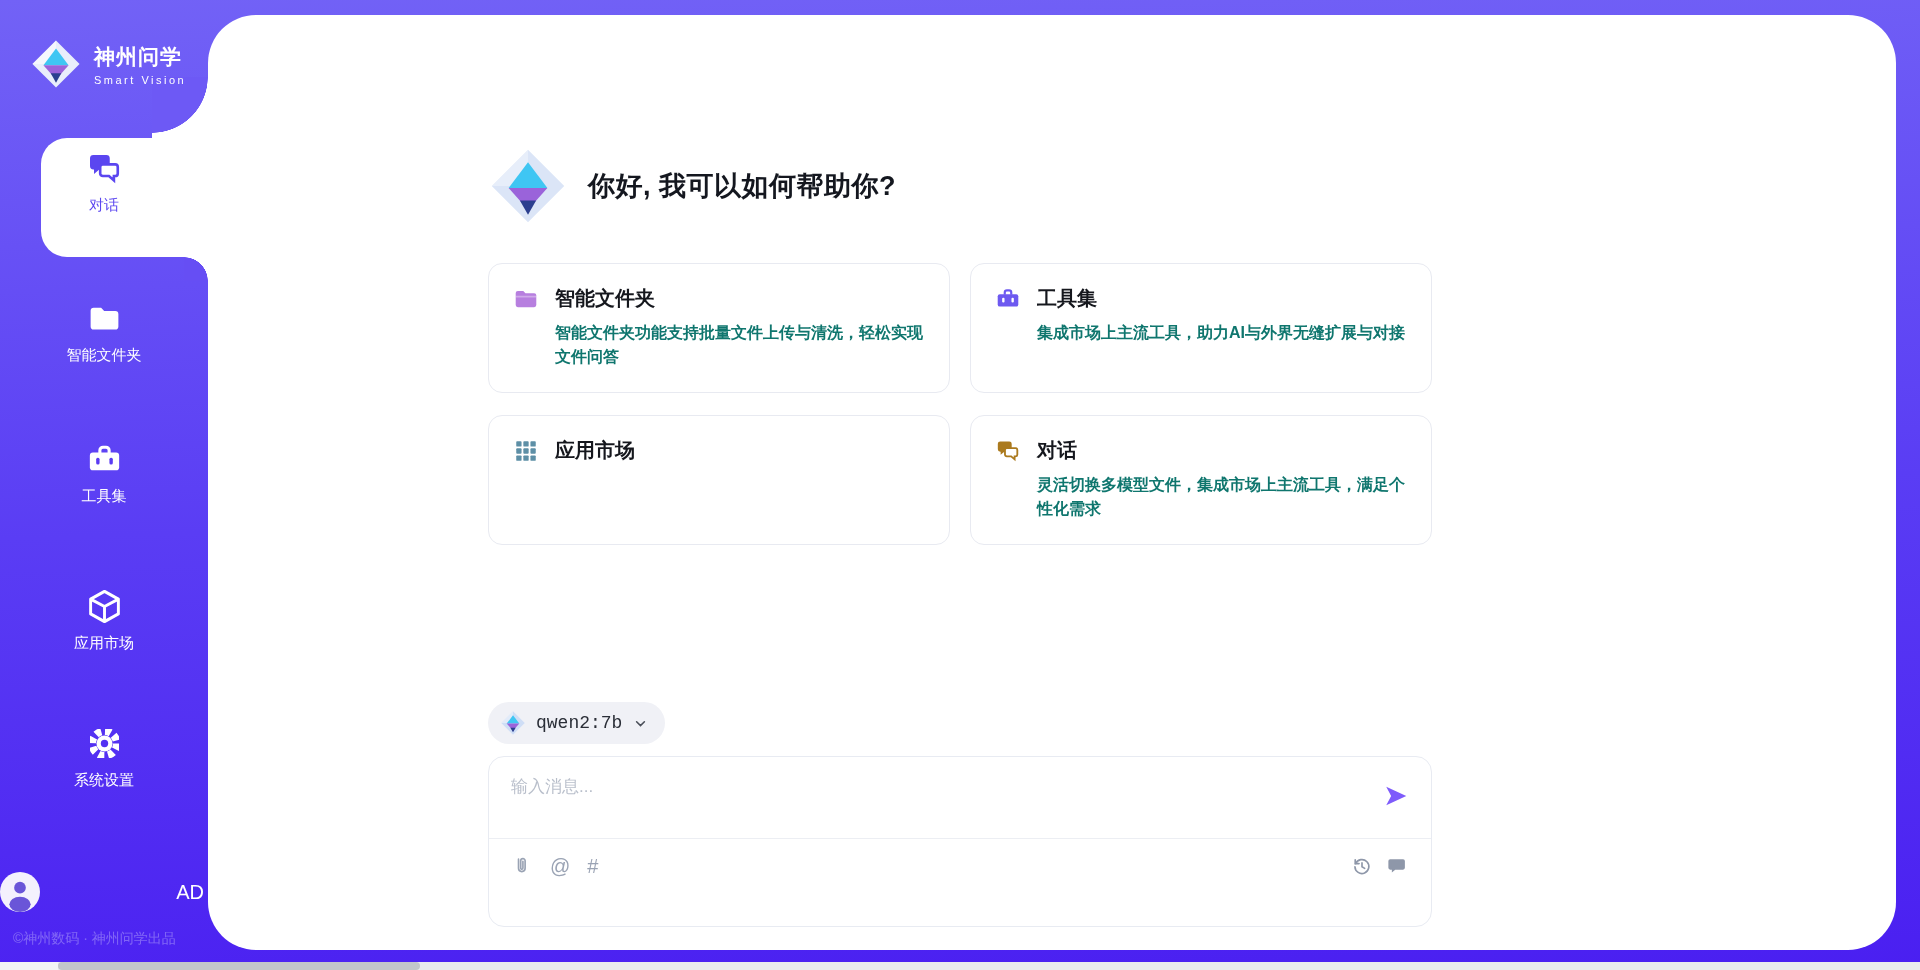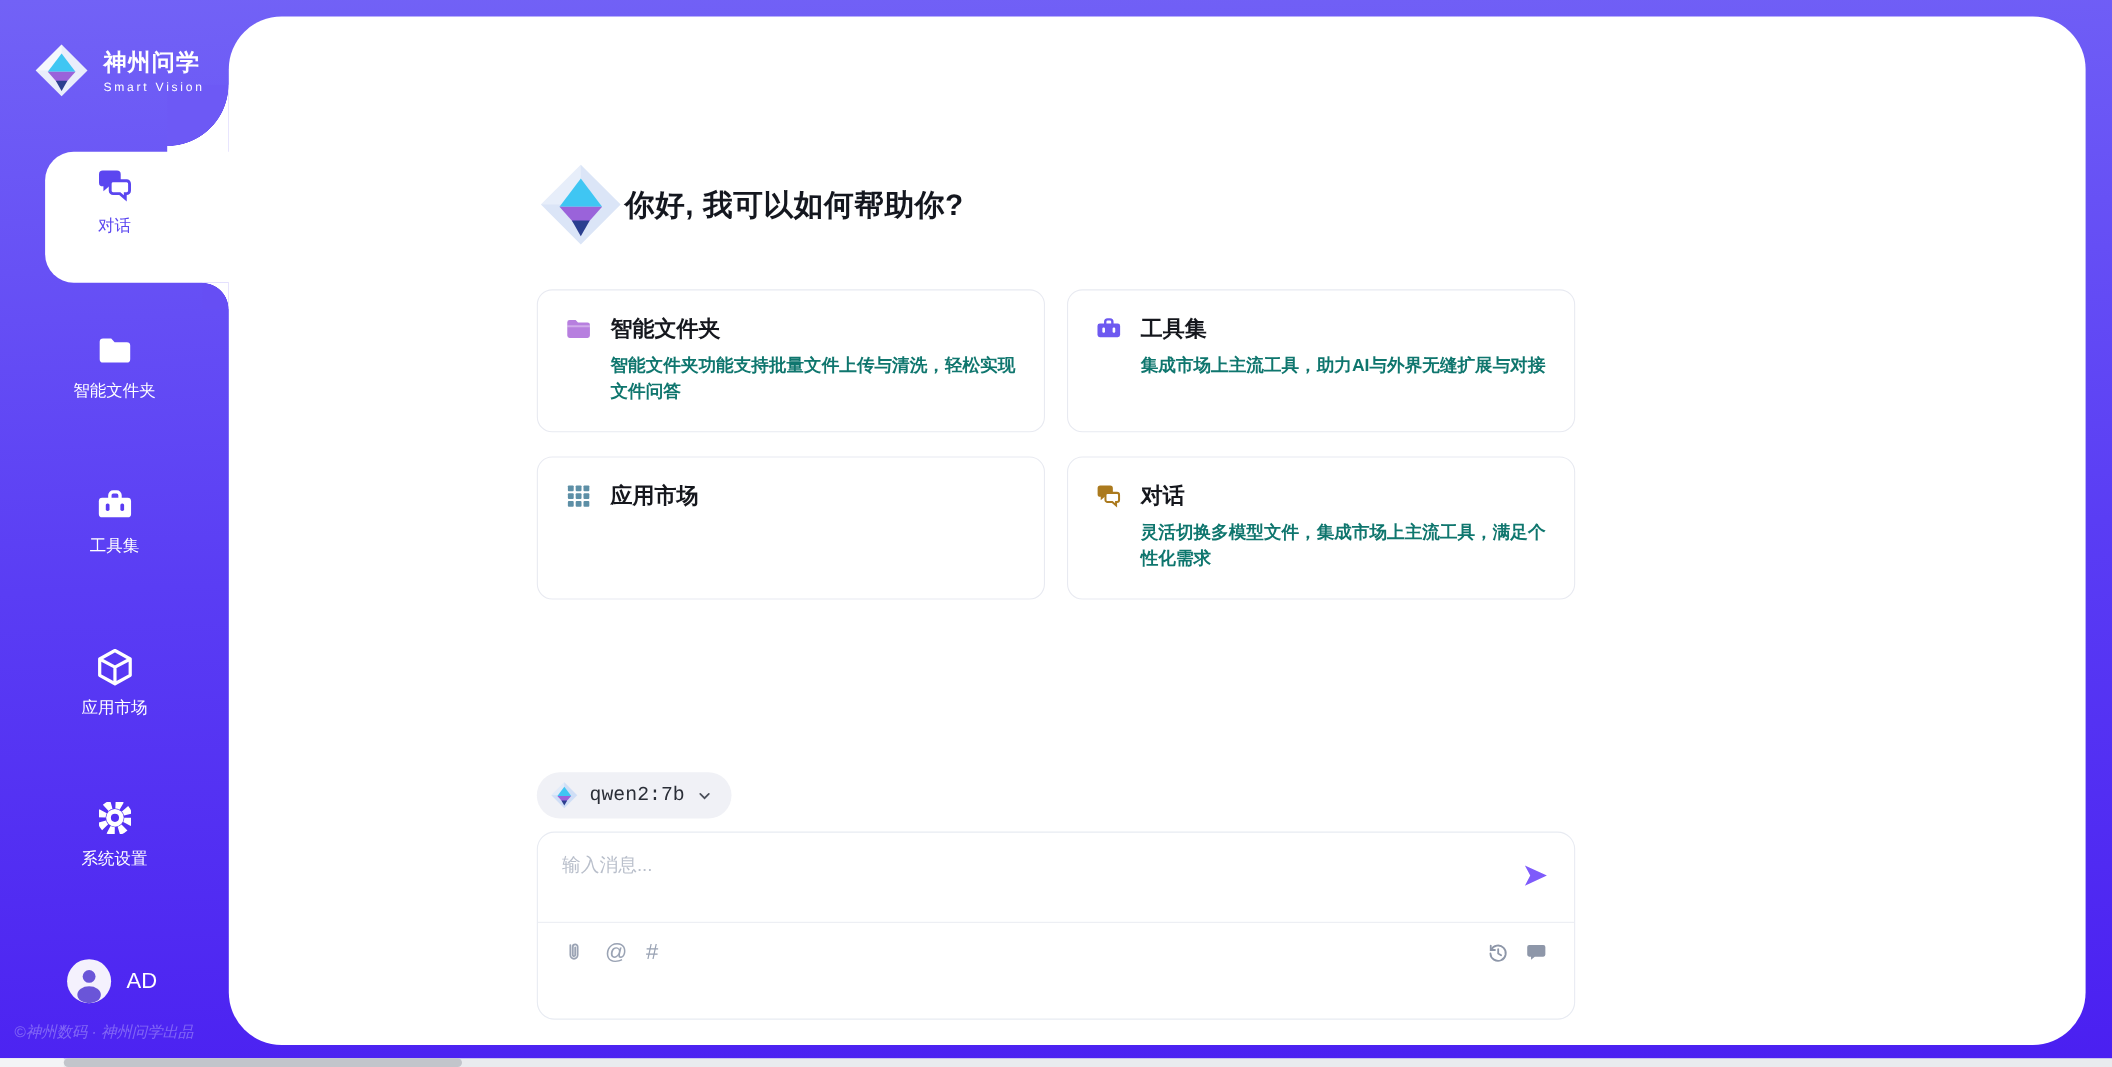--- a/index.html
+++ b/index.html
@@ -25,31 +25,31 @@
   .fillet-bottom { position:absolute; left:184px; top:257px; width:24px; height:24px; z-index:1;
                 background:radial-gradient(circle at 0 100%,#664ef4 23.5px,#ffffff 24px); }
 
   .nav-item { position:absolute; left:0; width:208px; display:flex; flex-direction:column;
               align-items:center; gap:9px; color:#fff; cursor:pointer; z-index:2; }
   .nav-item svg { width:37px; height:37px; }
   .nav-label { font-size:15px; }
   .nav-item.active { color:#5b46f0; }
 
   .user-row { position:absolute; left:0; top:872px; width:204px; display:flex;
-              align-items:center; justify-content:center; gap:14px; cursor:pointer; z-index:2; }
+              align-items:center; justify-content:space-between; gap:14px; cursor:pointer; z-index:2; }
   .avatar { width:40px; height:40px; border-radius:50%; background:#f4f1fd; overflow:hidden; }
   .avatar svg { width:40px; height:40px; }
   .user-name { color:#fff; font-size:20px; }
 
   .side-footer { position:absolute; left:13px; bottom:22px; font-size:14px;
-                 color:rgba(240,240,255,0.32); z-index:2; white-space:nowrap;font-style:italic; }
+                 color:rgba(240,240,255,0.32); z-index:2; white-space:nowrap; }
 
   
   .content { width:944px; margin:0 auto; padding-top:145px; }
-  .greet { display:flex; align-items:center; height:82px; }
+  .greet { display:flex; align-items:center; gap:20px; height:82px; }
   .greet svg { width:80px; height:80px; }
   .greet h1 { font-size:27px; font-weight:bold; color:#14171f; letter-spacing:0.5px; }
 
   .cards { margin-top:36px; display:grid; grid-template-columns:1fr 1fr;
            column-gap:20px; row-gap:22px; }
   .card { height:130px; background:#fff; border:1px solid #e8eaf1; border-radius:14px;
           padding:21px 24px; cursor:pointer; }
   .card-head { display:flex; align-items:center; gap:16px; }
   .card-head svg { width:26px; height:26px; flex:0 0 auto; }
   .card-title { font-size:20px; font-weight:bold; color:#15171d; }

